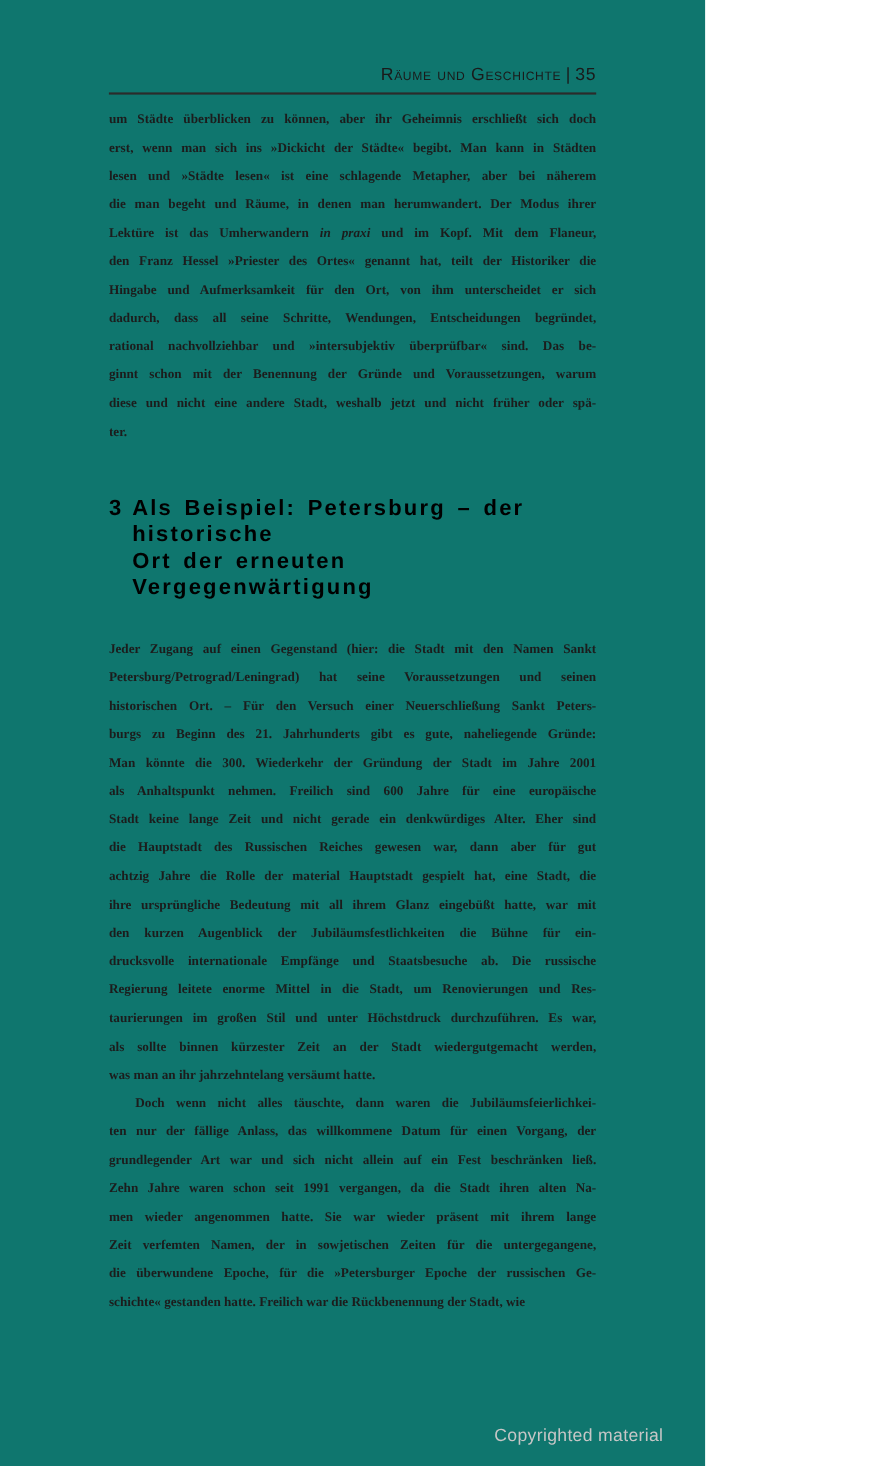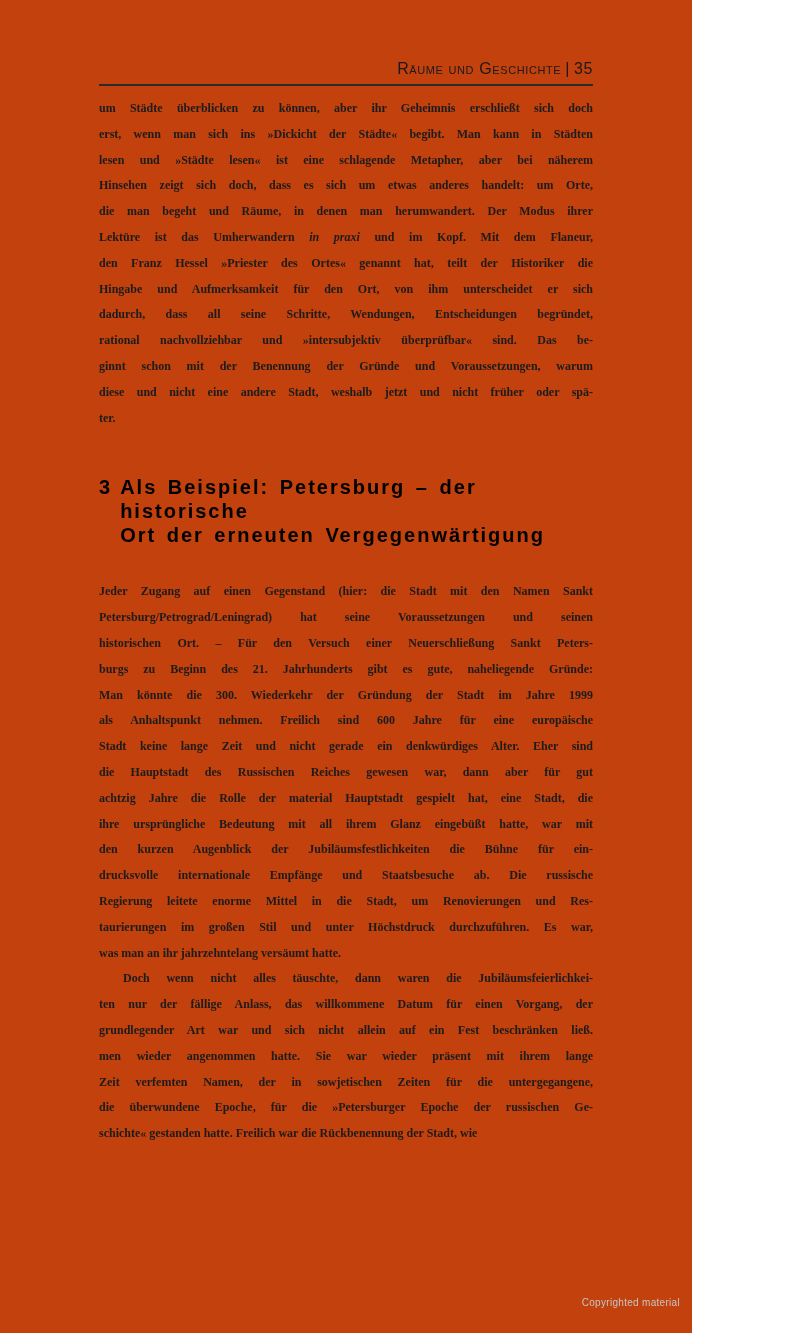--- a/index.html
+++ b/index.html
@@ -1,20 +1,20 @@
 <!DOCTYPE html>
 <html lang="de"><head>
 <meta charset="utf-8">
 <style>
   html, body { margin: 0; padding: 0; background: #ffffff; }
   .page {
     position: relative;
-    width: 692px;
+    width: 641px;
     height: 1333px;
-    background: #c2410c;
+    background: #0f766e;
     color: #1c1c1c;
     font-family: "Liberation Serif", serif;
     overflow: hidden;
   }
   .textcol { margin: 0 99px; }
 
   
   .running-head {
     padding-top: 58px;
     text-align: right;
@@ -61,43 +61,42 @@
     display: flex;
   }
   .section-heading .h-num { flex: 0 0 auto; padding-right: 8px; }
   .section-heading .h-lines { flex: 1 1 auto; }
   .section-heading .h-line { display: block; }
 
   
   .watermark {
     position: absolute;
     top: 1297px;
-    right: 12px;
+    right: 38px;
     font-family: "Liberation Sans", sans-serif;
-    font-size: 10px;
+    font-size: 16px;
     color: #c6c6c6;
     letter-spacing: 0.3px;
   }
 </style>
 </head>
 <body>
 
 <div class="page">
   <div class="textcol">
 
     <div class="running-head">
       <span>Räume und Geschichte</span><span class="sep">|</span><span class="pgnum">35</span>
     </div>
     <div class="header-rule"></div>
 
     <div class="para para-first">
         <div class="line">um Städte überblicken zu können, aber ihr Geheimnis erschließt sich doch</div>
         <div class="line">erst, wenn man sich ins »Dickicht der Städte« begibt. Man kann in Städten</div>
         <div class="line">lesen und »Städte lesen« ist eine schlagende Metapher, aber bei näherem</div>
-        <div class="line">Hinsehen zeigt sich doch, dass es sich um etwas anderes handelt: um Orte,</div>
         <div class="line">die man begeht und Räume, in denen man herumwandert. Der Modus ihrer</div>
         <div class="line">Lektüre ist das Umherwandern <em>in praxi</em> und im Kopf. Mit dem Flaneur,</div>
         <div class="line">den Franz Hessel »Priester des Ortes« genannt hat, teilt der Historiker die</div>
         <div class="line">Hingabe und Aufmerksamkeit für den Ort, von ihm unterscheidet er sich</div>
         <div class="line">dadurch, dass all seine Schritte, Wendungen, Entscheidungen begründet,</div>
         <div class="line">rational nachvollziehbar und »intersubjektiv überprüfbar« sind. Das be-</div>
         <div class="line">ginnt schon mit der Benennung der Gründe und Voraussetzungen, warum</div>
         <div class="line">diese und nicht eine andere Stadt, weshalb jetzt und nicht früher oder spä-</div>
         <div class="line last">ter.</div>
       </div>
@@ -108,36 +107,38 @@
         <span class="h-line">Als Beispiel: Petersburg – der historische</span>
         <span class="h-line">Ort der erneuten Vergegenwärtigung</span>
       </span>
     </h2>
 
     <div class="para">
         <div class="line">Jeder Zugang auf einen Gegenstand (hier: die Stadt mit den Namen Sankt</div>
         <div class="line">Petersburg/Petrograd/Leningrad) hat seine Voraussetzungen und seinen</div>
         <div class="line">historischen Ort. – Für den Versuch einer Neuerschließung Sankt Peters-</div>
         <div class="line">burgs zu Beginn des 21. Jahrhunderts gibt es gute, naheliegende Gründe:</div>
-        <div class="line">Man könnte die 300. Wiederkehr der Gründung der Stadt im Jahre 1999</div>
+        <div class="line">Man könnte die 300. Wiederkehr der Gründung der Stadt im Jahre 2001</div>
         <div class="line">als Anhaltspunkt nehmen. Freilich sind 600 Jahre für eine europäische</div>
         <div class="line">Stadt keine lange Zeit und nicht gerade ein denkwürdiges Alter. Eher sind</div>
         <div class="line">die Hauptstadt des Russischen Reiches gewesen war, dann aber für gut</div>
         <div class="line">achtzig Jahre die Rolle der material Hauptstadt gespielt hat, eine Stadt, die</div>
         <div class="line">ihre ursprüngliche Bedeutung mit all ihrem Glanz eingebüßt hatte, war mit</div>
         <div class="line">den kurzen Augenblick der Jubiläumsfestlichkeiten die Bühne für ein-</div>
         <div class="line">drucksvolle internationale Empfänge und Staatsbesuche ab. Die russische</div>
         <div class="line">Regierung leitete enorme Mittel in die Stadt, um Renovierungen und Res-</div>
         <div class="line">taurierungen im großen Stil und unter Höchstdruck durchzuführen. Es war,</div>
+        <div class="line">als sollte binnen kürzester Zeit an der Stadt wiedergutgemacht werden,</div>
         <div class="line last">was man an ihr jahrzehntelang versäumt hatte.</div>
       </div>
     <div class="para">
         <div class="line indent">Doch wenn nicht alles täuschte, dann waren die Jubiläumsfeierlichkei-</div>
         <div class="line">ten nur der fällige Anlass, das willkommene Datum für einen Vorgang, der</div>
         <div class="line">grundlegender Art war und sich nicht allein auf ein Fest beschränken ließ.</div>
+        <div class="line">Zehn Jahre waren schon seit 1991 vergangen, da die Stadt ihren alten Na-</div>
         <div class="line">men wieder angenommen hatte. Sie war wieder präsent mit ihrem lange</div>
         <div class="line">Zeit verfemten Namen, der in sowjetischen Zeiten für die untergegangene,</div>
         <div class="line">die überwundene Epoche, für die »Petersburger Epoche der russischen Ge-</div>
         <div class="line last">schichte« gestanden hatte. Freilich war die Rückbenennung der Stadt, wie</div>
       </div>
 
   </div>
 
   <div class="watermark">Copyrighted material</div>
 </div>

